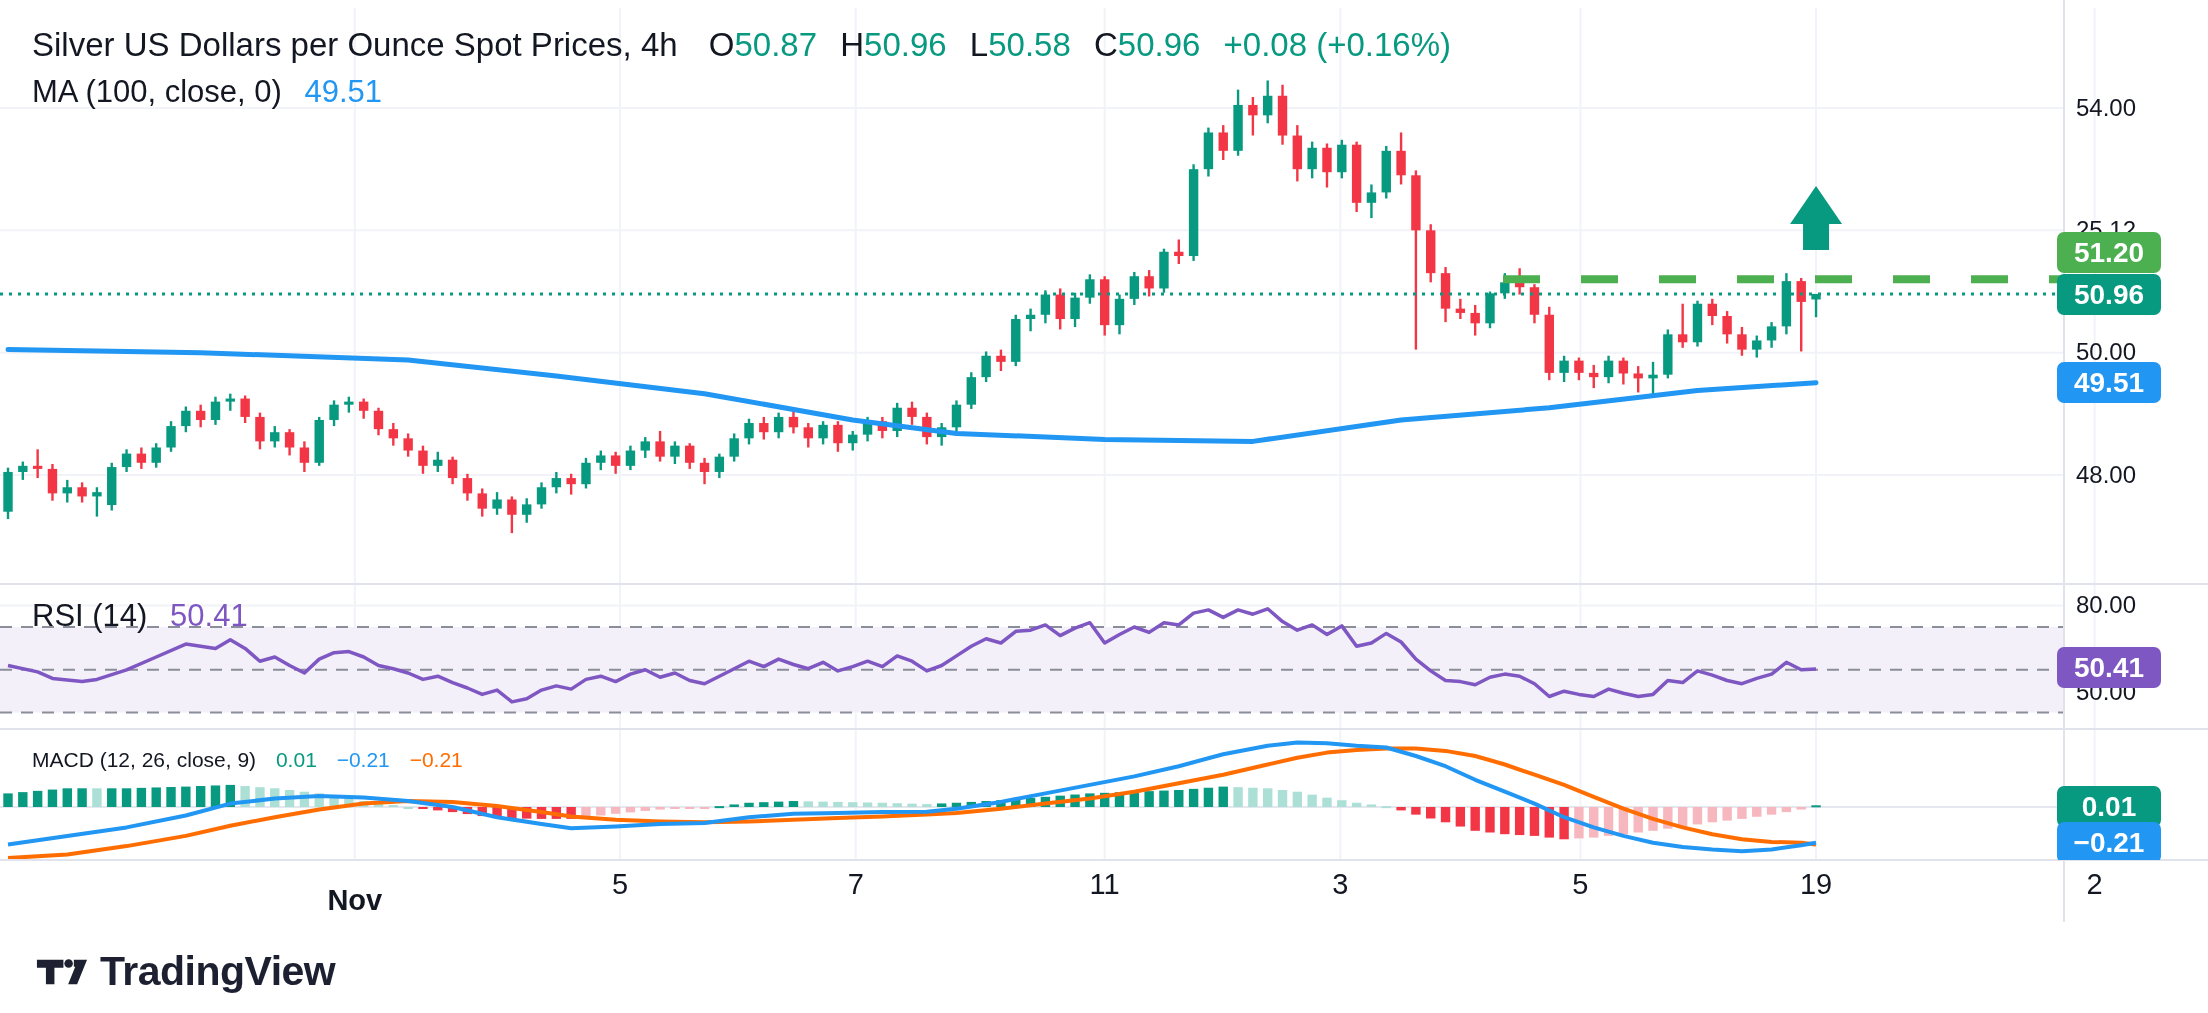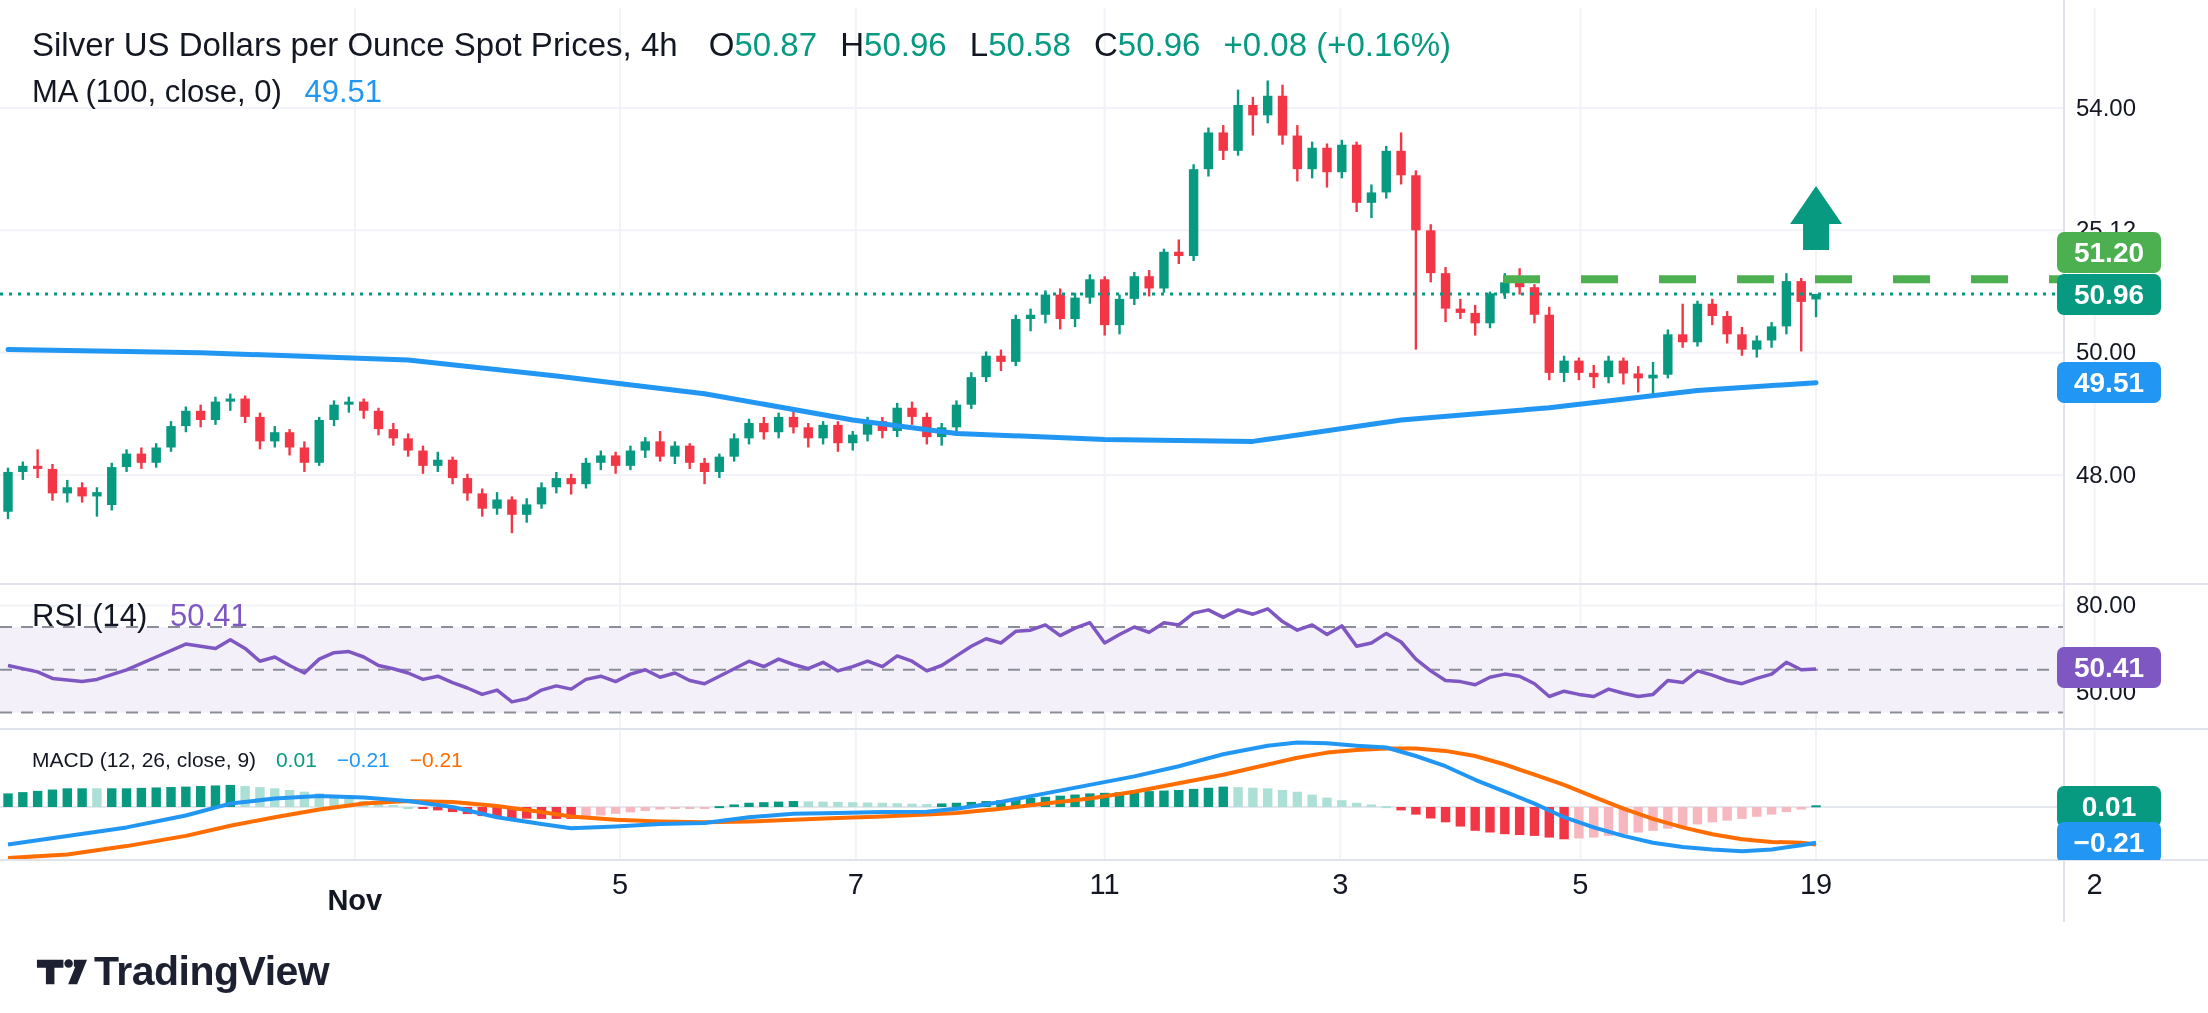--- a/index.html
+++ b/index.html
@@ -18,21 +18,21 @@
   .v-blue{color:#2196f3;font-weight:500;}
   .v-orange{color:#ff6d00;font-weight:500;}
   .v-purple{color:#7e57c2;font-weight:500;}
   .axis-label{position:absolute;left:2076px;width:120px;height:32px;line-height:32px;
     font-size:24px;color:#131722;z-index:2;}
   .badge-wrap{position:absolute;left:0;top:0;width:2208px;height:860px;overflow:hidden;z-index:6;pointer-events:none;padding-left:26px;}
   .badge{position:absolute;left:2057px;width:104px;height:41px;line-height:41px;border-radius:7px;
     color:#fff;font-size:28px;font-weight:700;text-align:center;}
   .time-label{position:absolute;top:868px;width:90px;text-align:center;font-size:29px;color:#131722;z-index:2;}
   .time-label.bold{font-weight:700;}
-  .logo{position:absolute;left:36px;top:948px;display:flex;align-items:center;gap:6px;z-index:5;cursor:pointer;}
+  .logo{position:absolute;left:36px;top:948px;display:flex;align-items:center;gap:12px;z-index:5;cursor:pointer;}
   .logo-text{font-size:41px;font-weight:600;color:#1c2030;letter-spacing:-0.5px;}
 </style>
 </head>
 <body>
 
 <div class="stage">
 
   <svg id="chart-svg" width="2208" height="1013">
       <line x1="0" y1="108" x2="2064" y2="108" stroke="#f1f3f8" stroke-width="2"></line>
       <line x1="0" y1="230.34" x2="2064" y2="230.34" stroke="#f1f3f8" stroke-width="2"></line>

